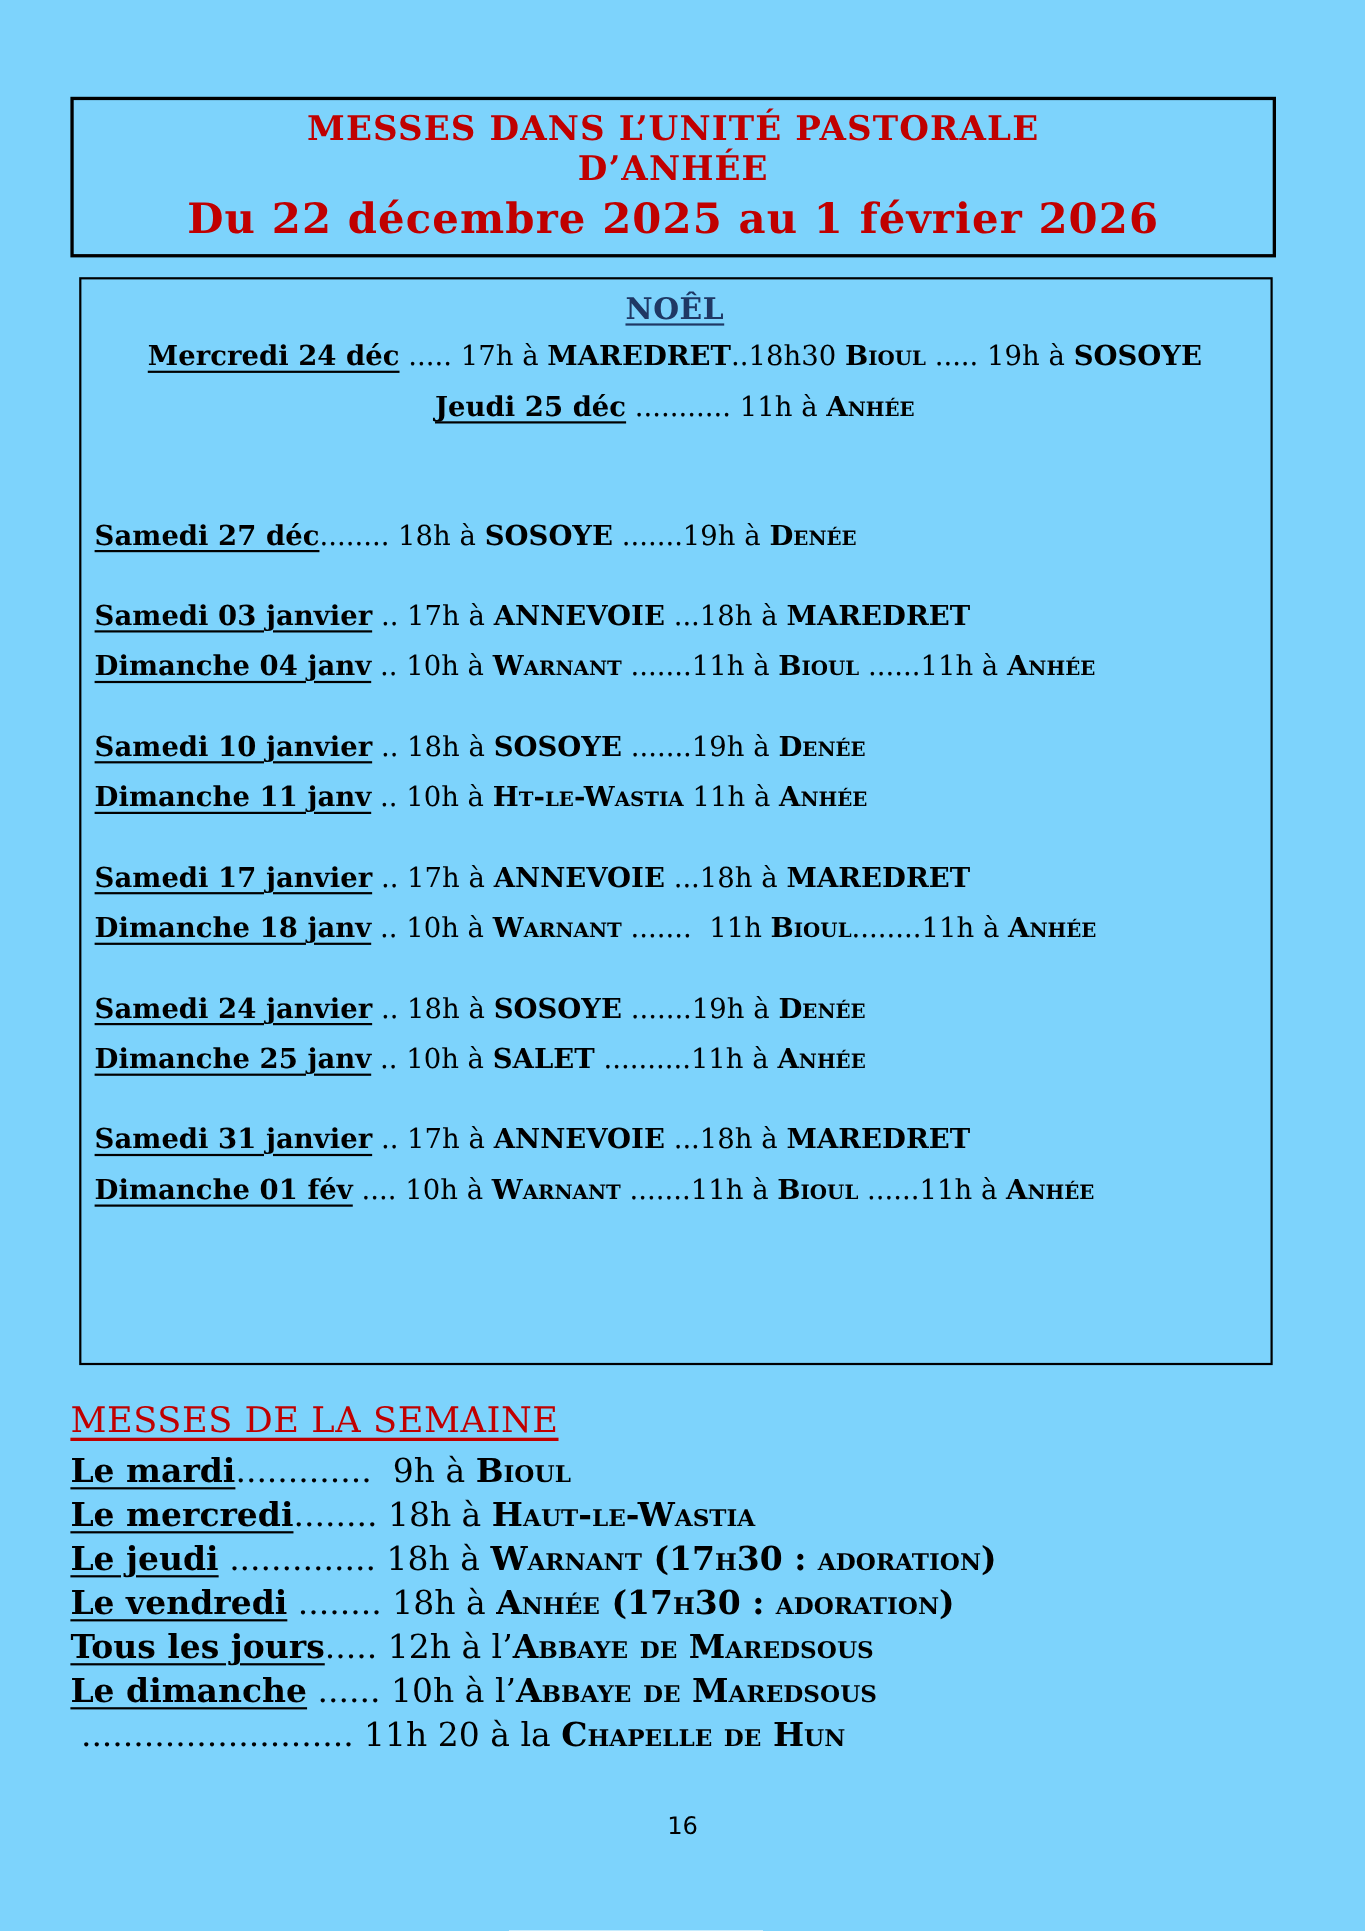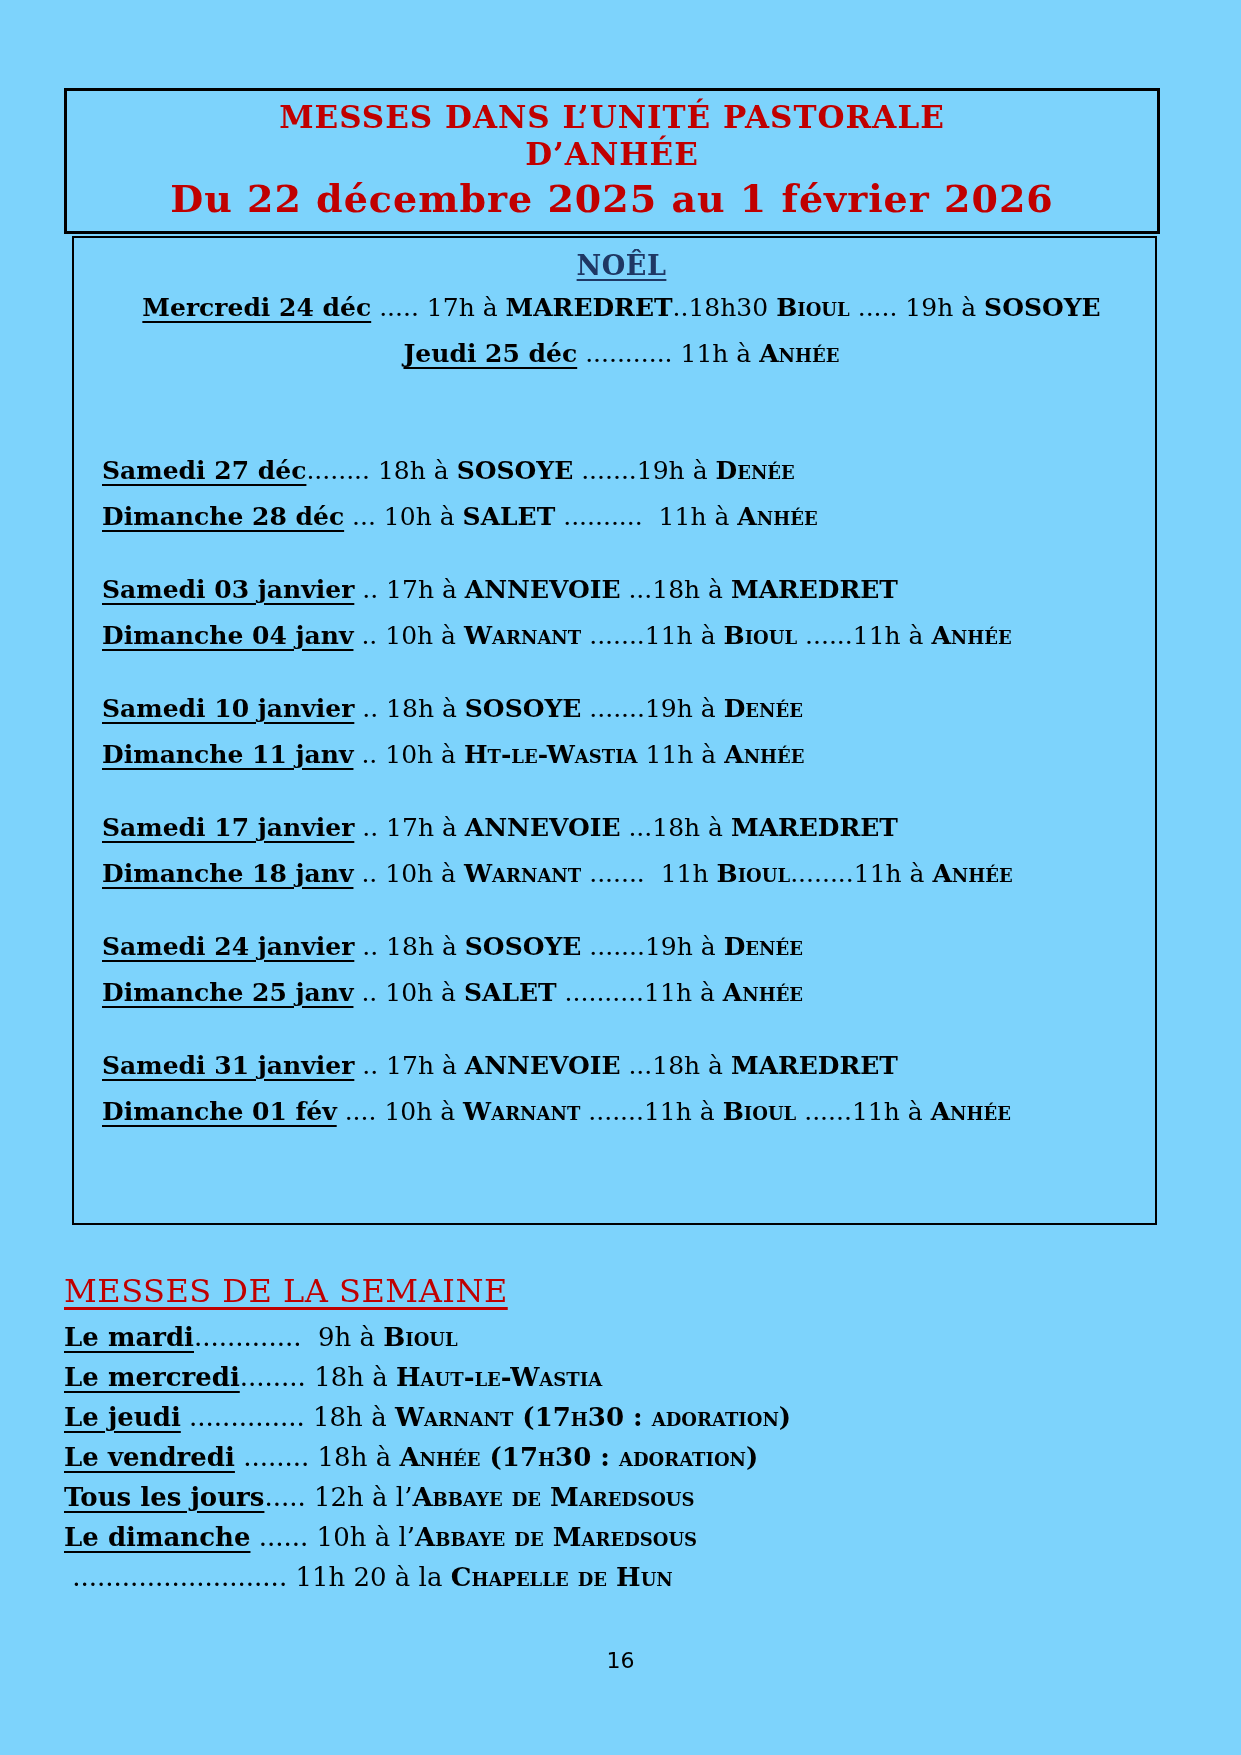--- a/index.html
+++ b/index.html
@@ -27,24 +27,24 @@
   }
   .title-dates{
     font-weight:bold;
     font-size:38px;
     line-height:1.15;
     margin-top:5px;
     letter-spacing:1px;
   }
   
   .schedule-box{
-    position:absolute;left:72px;top:236px;width:1085px;height:989px;
+    position:absolute;left:72px;top:252px;width:1085px;height:989px;
     border:2px solid #000;
     box-sizing:border-box;
-    padding:12px 14px 0 28px;
+    padding:12px 14px 0 12px;
   }
   .noel-heading{
     text-align:center;
     font-weight:bold;
     font-size:27px;
     text-decoration:underline;
     text-decoration-thickness:2px;
     text-underline-offset:4px;
     margin-bottom:10px;
     letter-spacing:0.5px;
@@ -74,21 +74,21 @@
   .week-heading{
     font-weight:normal;
     font-size:32px;
     text-decoration:underline;
     text-decoration-thickness:2.5px;
     text-underline-offset:5px;
     margin-bottom:12px;
     letter-spacing:0.5px;
   }
   .week-section .sched-line{
-    font-size:26px;
+    font-size:30px;
     line-height:31px;
     margin-bottom:9px;
   }
   
   .page-number{
     position:absolute;left:0;right:0;top:1648px;
     text-align:center;
     font-family:"DejaVu Sans", sans-serif;
     font-size:22px;
   }
@@ -106,21 +106,20 @@
 
   <div class="schedule-box">
     <div class="noel-heading" style="color: rgb(31, 56, 100);">NOÊL</div>
     <div id="schedule-groups">
         <div class="sched-group group-center group-noel">
           <div class="sched-line"><span class="seg-day">Mercredi 24 déc</span><span class="seg-plain"> ..... 17h à </span><span class="seg-caps">MAREDRET</span><span class="seg-plain">..18h30 </span><span class="seg-sc">Bioul</span><span class="seg-plain"> ..... 19h à </span><span class="seg-caps">SOSOYE</span></div>
           <div class="sched-line"><span class="seg-day">Jeudi 25 déc</span><span class="seg-plain"> ........... 11h à </span><span class="seg-sc">Anhée</span></div>
         </div>
         <div class="sched-group">
           <div class="sched-line"><span class="seg-day">Samedi 27 déc</span><span class="seg-plain">........ 18h à </span><span class="seg-caps">SOSOYE</span><span class="seg-plain"> .......19h à </span><span class="seg-sc">Denée</span></div>
-          <div class="sched-line"><span class="seg-day">Dimanche 28 déc</span><span class="seg-plain"> ... 10h à </span><span class="seg-caps">SALET</span><span class="seg-plain"> ..........  11h à </span><span class="seg-sc">Anhée</span></div>
         </div>
         <div class="sched-group">
           <div class="sched-line"><span class="seg-day">Samedi 03 janvier</span><span class="seg-plain"> .. 17h à </span><span class="seg-caps">ANNEVOIE</span><span class="seg-plain"> ...18h à </span><span class="seg-caps">MAREDRET</span></div>
           <div class="sched-line"><span class="seg-day">Dimanche 04 janv</span><span class="seg-plain"> .. 10h à </span><span class="seg-sc">Warnant</span><span class="seg-plain"> .......11h à </span><span class="seg-sc">Bioul</span><span class="seg-plain"> ......11h à </span><span class="seg-sc">Anhée</span></div>
         </div>
         <div class="sched-group">
           <div class="sched-line"><span class="seg-day">Samedi 10 janvier</span><span class="seg-plain"> .. 18h à </span><span class="seg-caps">SOSOYE</span><span class="seg-plain"> .......19h à </span><span class="seg-sc">Denée</span></div>
           <div class="sched-line"><span class="seg-day">Dimanche 11 janv</span><span class="seg-plain"> .. 10h à </span><span class="seg-sc">Ht-le-Wastia</span><span class="seg-plain"> 11h à </span><span class="seg-sc">Anhée</span></div>
         </div>
         <div class="sched-group">

